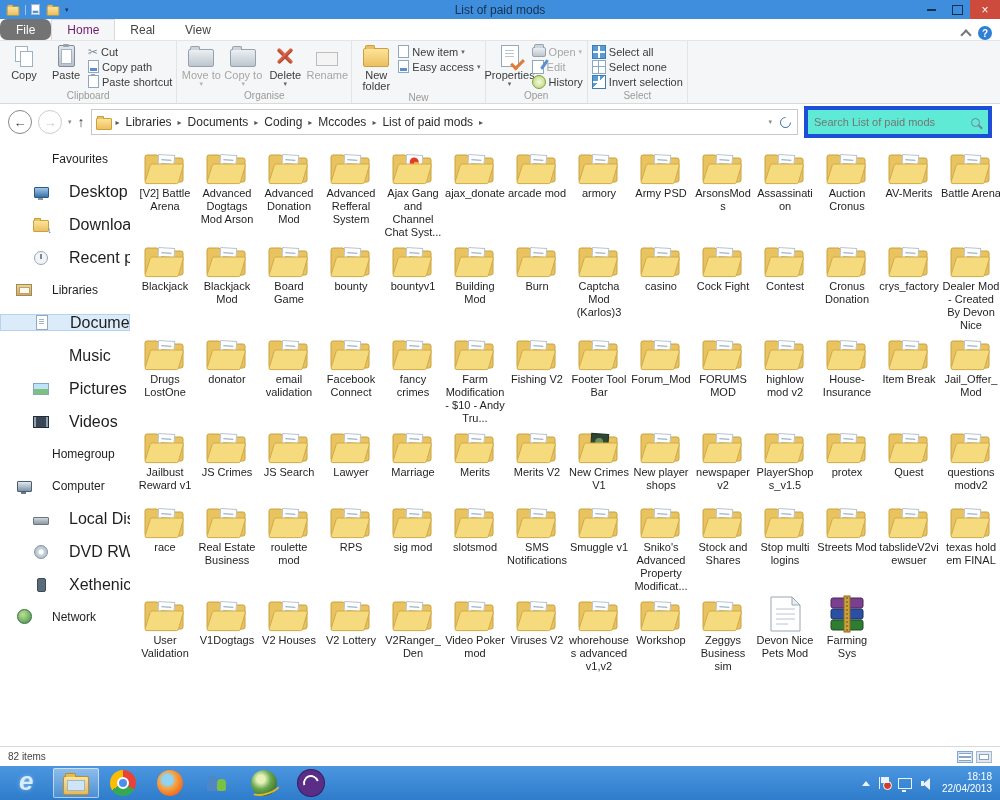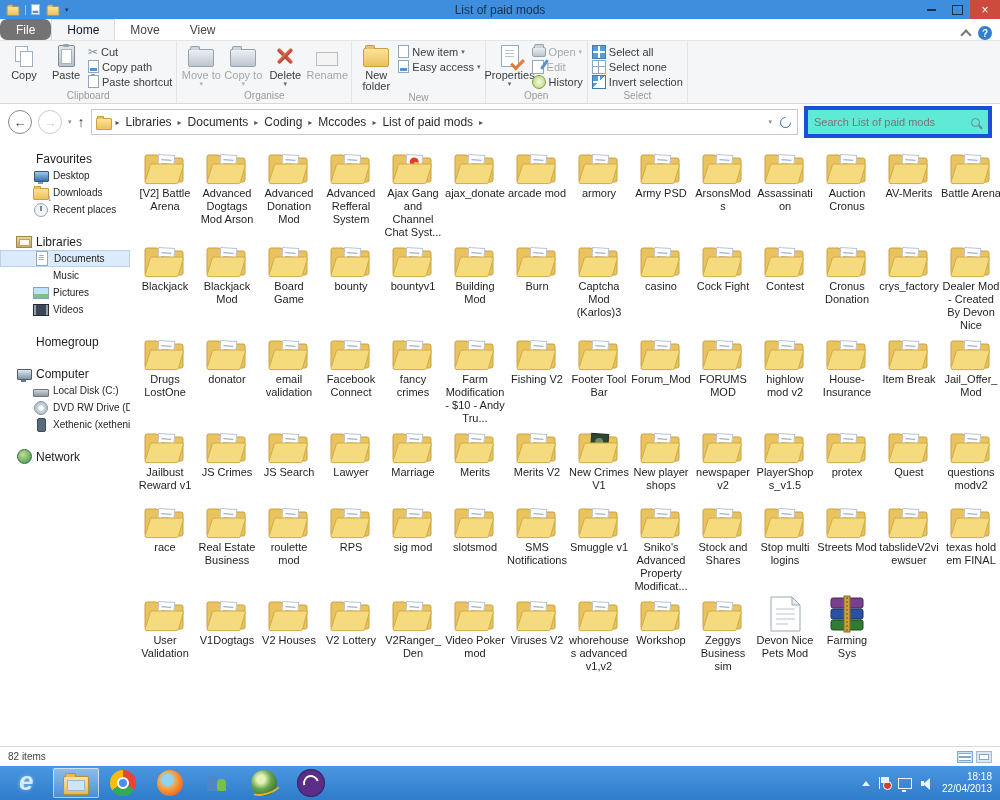--- a/index.html
+++ b/index.html
@@ -14,21 +14,21 @@
   .wctl{margin-left:auto;display:flex;height:100%;}
   .wbtn{width:26px;height:100%;display:flex;align-items:center;justify-content:center;color:#16304a;}
   .wbtn.close{background:#cc4b3c;color:#fff;width:30px;font-size:12px;}
   .minbar{width:9px;height:2px;background:#16304a;}
   .maxbox{width:9px;height:8px;border:1.5px solid #16304a;}
 
   
   .tabstrip{height:21px;background:#fff;display:flex;align-items:flex-end;border-bottom:1px solid #e5e5e5;flex:0 0 auto;position:relative;}
   .ftab{background:#737373;color:#fff;font-size:12px;padding:3px 16px;height:21px;box-sizing:border-box;display:flex;align-items:center;border-radius:7px;}
   .rtab{font-size:12px;padding:3px 15px;height:21px;box-sizing:border-box;display:flex;align-items:center;color:#444;}
-  .rtab.active{border:1px solid #dadada;border-bottom:none;background:#f5f6f7;color:#0f172a;}
+  .rtab.active{border:1px solid #dadada;border-bottom:none;background:#f5f6f7;color:#701a75;}
   .tabstrip-right{margin-left:auto;display:flex;align-items:center;gap:8px;padding-right:8px;}
   .chev-up{width:6px;height:6px;border-top:2px solid #777;border-right:2px solid #777;transform:rotate(-45deg);margin-top:3px;}
   .helpi{width:14px;height:14px;border-radius:50%;background:#2f80d4;color:#fff;font-size:10px;font-weight:bold;display:flex;align-items:center;justify-content:center;}
 
   
   .ribbon{height:62px;background:#f5f6f7;border-bottom:1px solid #d9d9d9;display:flex;flex:0 0 auto;font-size:11px;}
   .rgroup{display:flex;flex-direction:column;border-right:1px solid #e4e4e6;padding:2px 4px 0 4px;}
   .rbody{flex:1;display:flex;align-items:flex-start;gap:2px;}
   .rlabel{text-align:center;color:#9a9a9a;font-size:10px;height:13px;line-height:12px;}
   .bigbtn{display:flex;flex-direction:column;align-items:center;width:40px;padding-top:1px;text-align:center;line-height:11px;color:#3b3b3b;}
@@ -90,22 +90,22 @@
   .crumbbar-right{margin-left:auto;display:flex;align-items:center;gap:8px;padding-right:2px;}
   .refresh{width:9px;height:9px;border:1.5px solid #4a7ab5;border-radius:50%;border-top-color:transparent;transform:rotate(45deg);}
   .searchbox{width:180px;height:24px;border:4px solid #1d4ed8;display:flex;align-items:center;flex:0 0 auto;background:#5eead4;}
   .searchbox input{flex:1;border:none;outline:none;font-size:11px;color:#444;padding:0 6px;font-family:"Liberation Sans",sans-serif;min-width:0;background:transparent;}
   .mag{width:7px;height:7px;border:1.5px solid #6b87a5;border-radius:50%;position:relative;margin-right:8px;flex:0 0 auto;}
   .mag:after{content:"";position:absolute;width:5px;height:1.5px;background:#6b87a5;transform:rotate(45deg);right:-4px;bottom:-2px;}
 
   
   .main{flex:1;display:flex;min-height:0;background:#fff;}
   .sidebar{width:130px;flex:0 0 auto;padding-top:10px;overflow:hidden;}
-  .nav-row{display:flex;align-items:center;gap:4px;height:17px;font-size:12px;color:#1e1e1e;padding-left:16px;white-space:nowrap;}
-  .nav-row.lvl1{padding-left:33px;font-size:10px;}
+  .nav-row{display:flex;align-items:center;gap:20px;height:17px;font-size:12px;color:#1e1e1e;padding-left:16px;white-space:nowrap;}
+  .nav-row.lvl1{padding-left:33px;font-size:16px;margin-top:16px;}
   .nav-row.sel{background:#dcebfa;border:1px solid #b5d3ef;box-sizing:border-box;}
   .nav-gap{height:15px;}
   .icw{width:16px;height:16px;display:flex;align-items:center;justify-content:center;flex:0 0 auto;}
 
   
   .mini-folder{width:14px;height:10px;background:linear-gradient(#fce49a,#edbf5e);border:1px solid #c9a23f;border-radius:1px;position:relative;margin-top:3px;}
   .mini-folder:before{content:"";position:absolute;top:-3px;left:0;width:5px;height:2px;background:#edbf5e;border:1px solid #c9a23f;border-bottom:none;border-radius:1px 1px 0 0;}
   .ic-star{color:#f0b32c;font-size:14px;line-height:14px;}
   .ic-monitor{width:13px;height:9px;background:linear-gradient(#9ec7ea,#3b71a8);border:1px solid #31597f;border-radius:1px;position:relative;margin-top:1px;}
   .ic-monitor:after{content:"";position:absolute;bottom:-3px;left:3px;width:5px;height:2px;background:#8b98a5;}
@@ -200,21 +200,21 @@
         </span>
       <span class="wbtn close">
           <span>×</span>
         </span>
     </div>
   </div>
 
   <div class="tabstrip">
     <span class="ftab">File</span>
     <span class="rtab active">Home</span>
-    <span class="rtab">Move</span>
+    <span class="rtab">Real</span>
     <span class="rtab">View</span>
     <span class="tabstrip-right">
       <span class="chev-up"></span>
       <span class="helpi">?</span>
     </span>
   </div>
 
   <div class="ribbon">
     <div class="rgroup">
       <div class="rbody">

